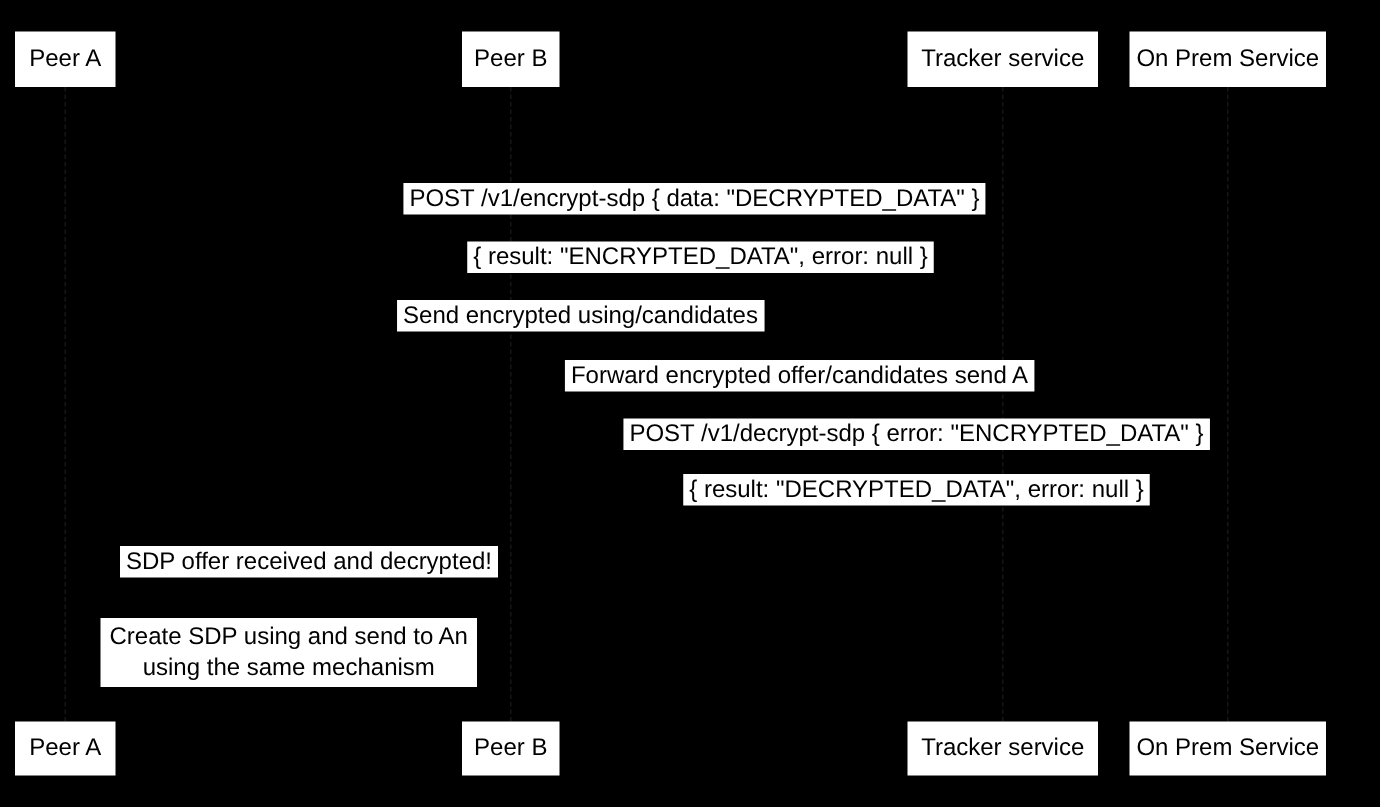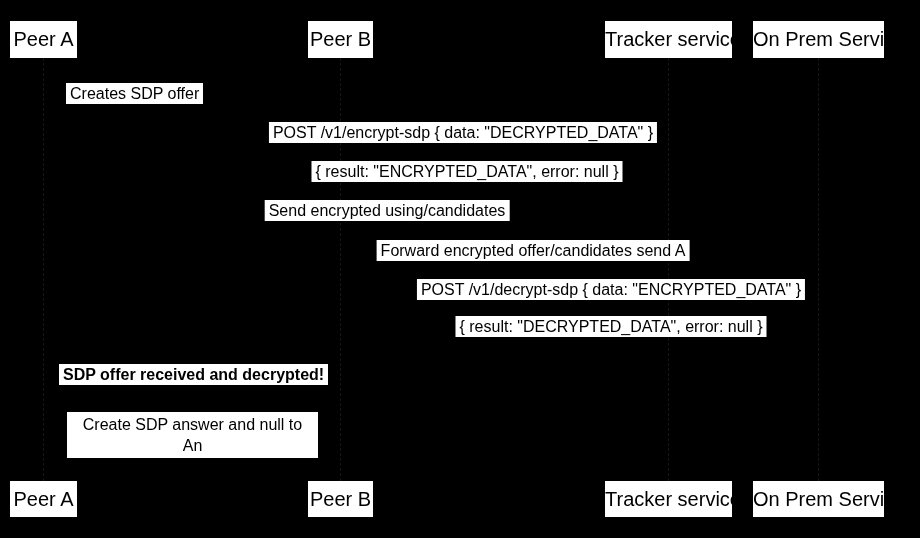--- a/index.html
+++ b/index.html
@@ -18,21 +18,21 @@
     top: 58px;
     height: 423px;
     width: 0;
     border-left: 1px dashed #161616;
   }
   .actor-box {
     position: absolute;
     height: 37px;
     background: #fff;
     color: #000;
-    font-size: 20px;
+    font-size: 16px;
     line-height: 37px;
     text-align: center;
     box-sizing: border-box;
     white-space: nowrap;
   }
   .msg-label {
     position: absolute;
     background: #fff;
     color: #000;
     font-size: 16px;
@@ -60,31 +60,30 @@
   <div class="lifeline" style="left:43px;"></div>
   <div class="lifeline" style="left:340px;"></div>
   <div class="lifeline" style="left:668px;"></div>
   <div class="lifeline" style="left:818px;"></div>
 
   <div class="actor-box" style="left:10px;  top:21px; width:67px;">Peer A</div>
   <div class="actor-box" style="left:308px; top:21px; width:65px;">Peer B</div>
   <div class="actor-box" style="left:605px; top:21px; width:127px;">Tracker service</div>
   <div class="actor-box" style="left:753px; top:21px; width:131px;">On Prem Service</div>
 
-  <div class="msg-label" style="left:66px;  top:83px;">Creates SDP offer</div>
   <div class="msg-label centered" style="left:432px; top:122px;">POST /v1/encrypt-sdp { data: "DECRYPTED_DATA" }</div>
   <div class="msg-label centered" style="left:436px; top:161px;">{ result: "ENCRYPTED_DATA", error: null }</div>
   <div class="msg-label centered" style="left:356px; top:200px;">Send encrypted using/candidates</div>
   <div class="msg-label centered" style="left:502px; top:240px;">Forward encrypted offer/candidates send A</div>
-  <div class="msg-label centered" style="left:580px; top:279px;">POST /v1/decrypt-sdp { data: "ENCRYPTED_DATA" }</div>
+  <div class="msg-label centered" style="left:580px; top:279px;">POST /v1/decrypt-sdp { error: "ENCRYPTED_DATA" }</div>
   <div class="msg-label centered" style="left:580px; top:316px;">{ result: "DECRYPTED_DATA", error: null }</div>
-  <div class="msg-label" style="left:59px;  top:364px;font-weight:bold;">SDP offer received and decrypted!</div>
+  <div class="msg-label" style="left:80px;  top:364px;">SDP offer received and decrypted!</div>
 
   <div class="note-box" style="left:67px; top:412px; width:251px; height:46px;">
-    <div>Create SDP answer and null to An</div>
+    <div>Create SDP using and send to An</div>
     <div>using the same mechanism</div>
   </div>
 
   <div class="actor-box" style="left:10px;  top:481px; width:67px; height:36px; line-height:36px;">Peer A</div>
   <div class="actor-box" style="left:308px; top:481px; width:65px; height:36px; line-height:36px;">Peer B</div>
   <div class="actor-box" style="left:605px; top:481px; width:127px; height:36px; line-height:36px;">Tracker service</div>
   <div class="actor-box" style="left:753px; top:481px; width:131px; height:36px; line-height:36px;">On Prem Service</div>
 
 </div>
 

